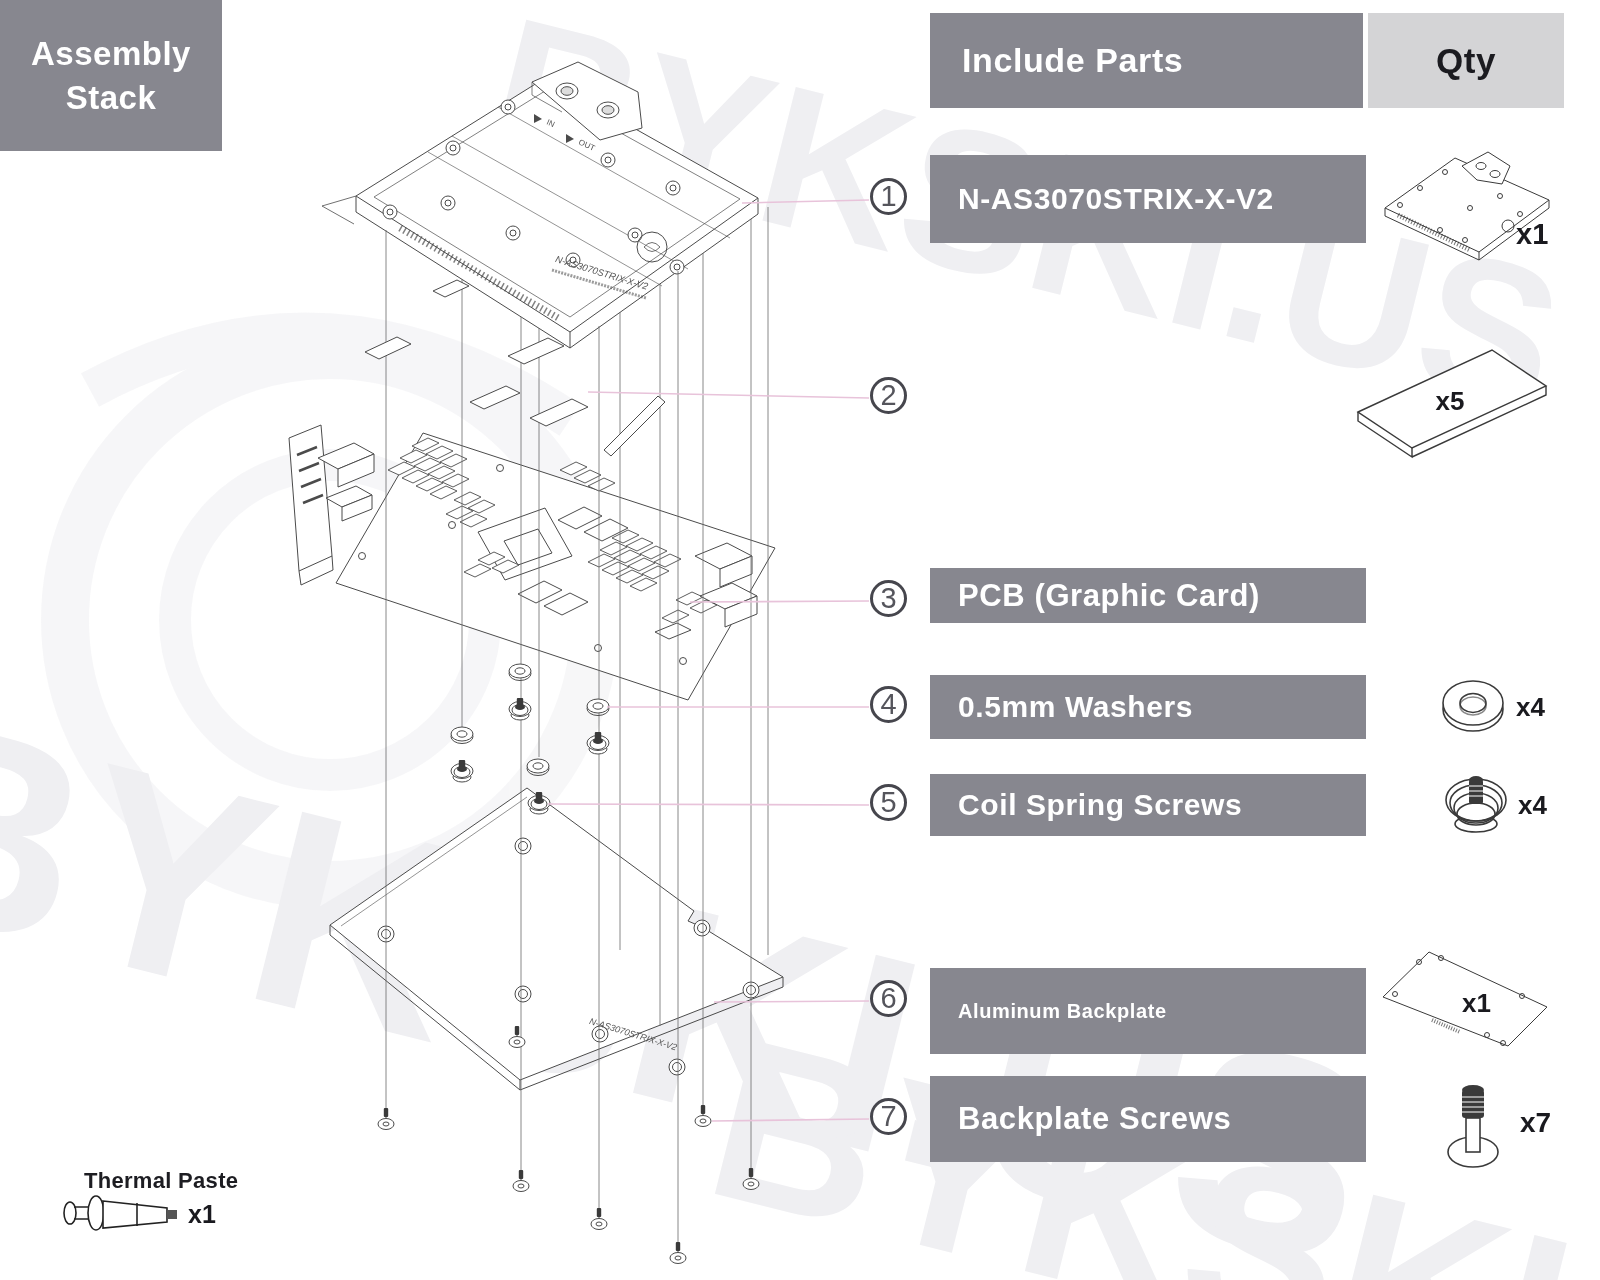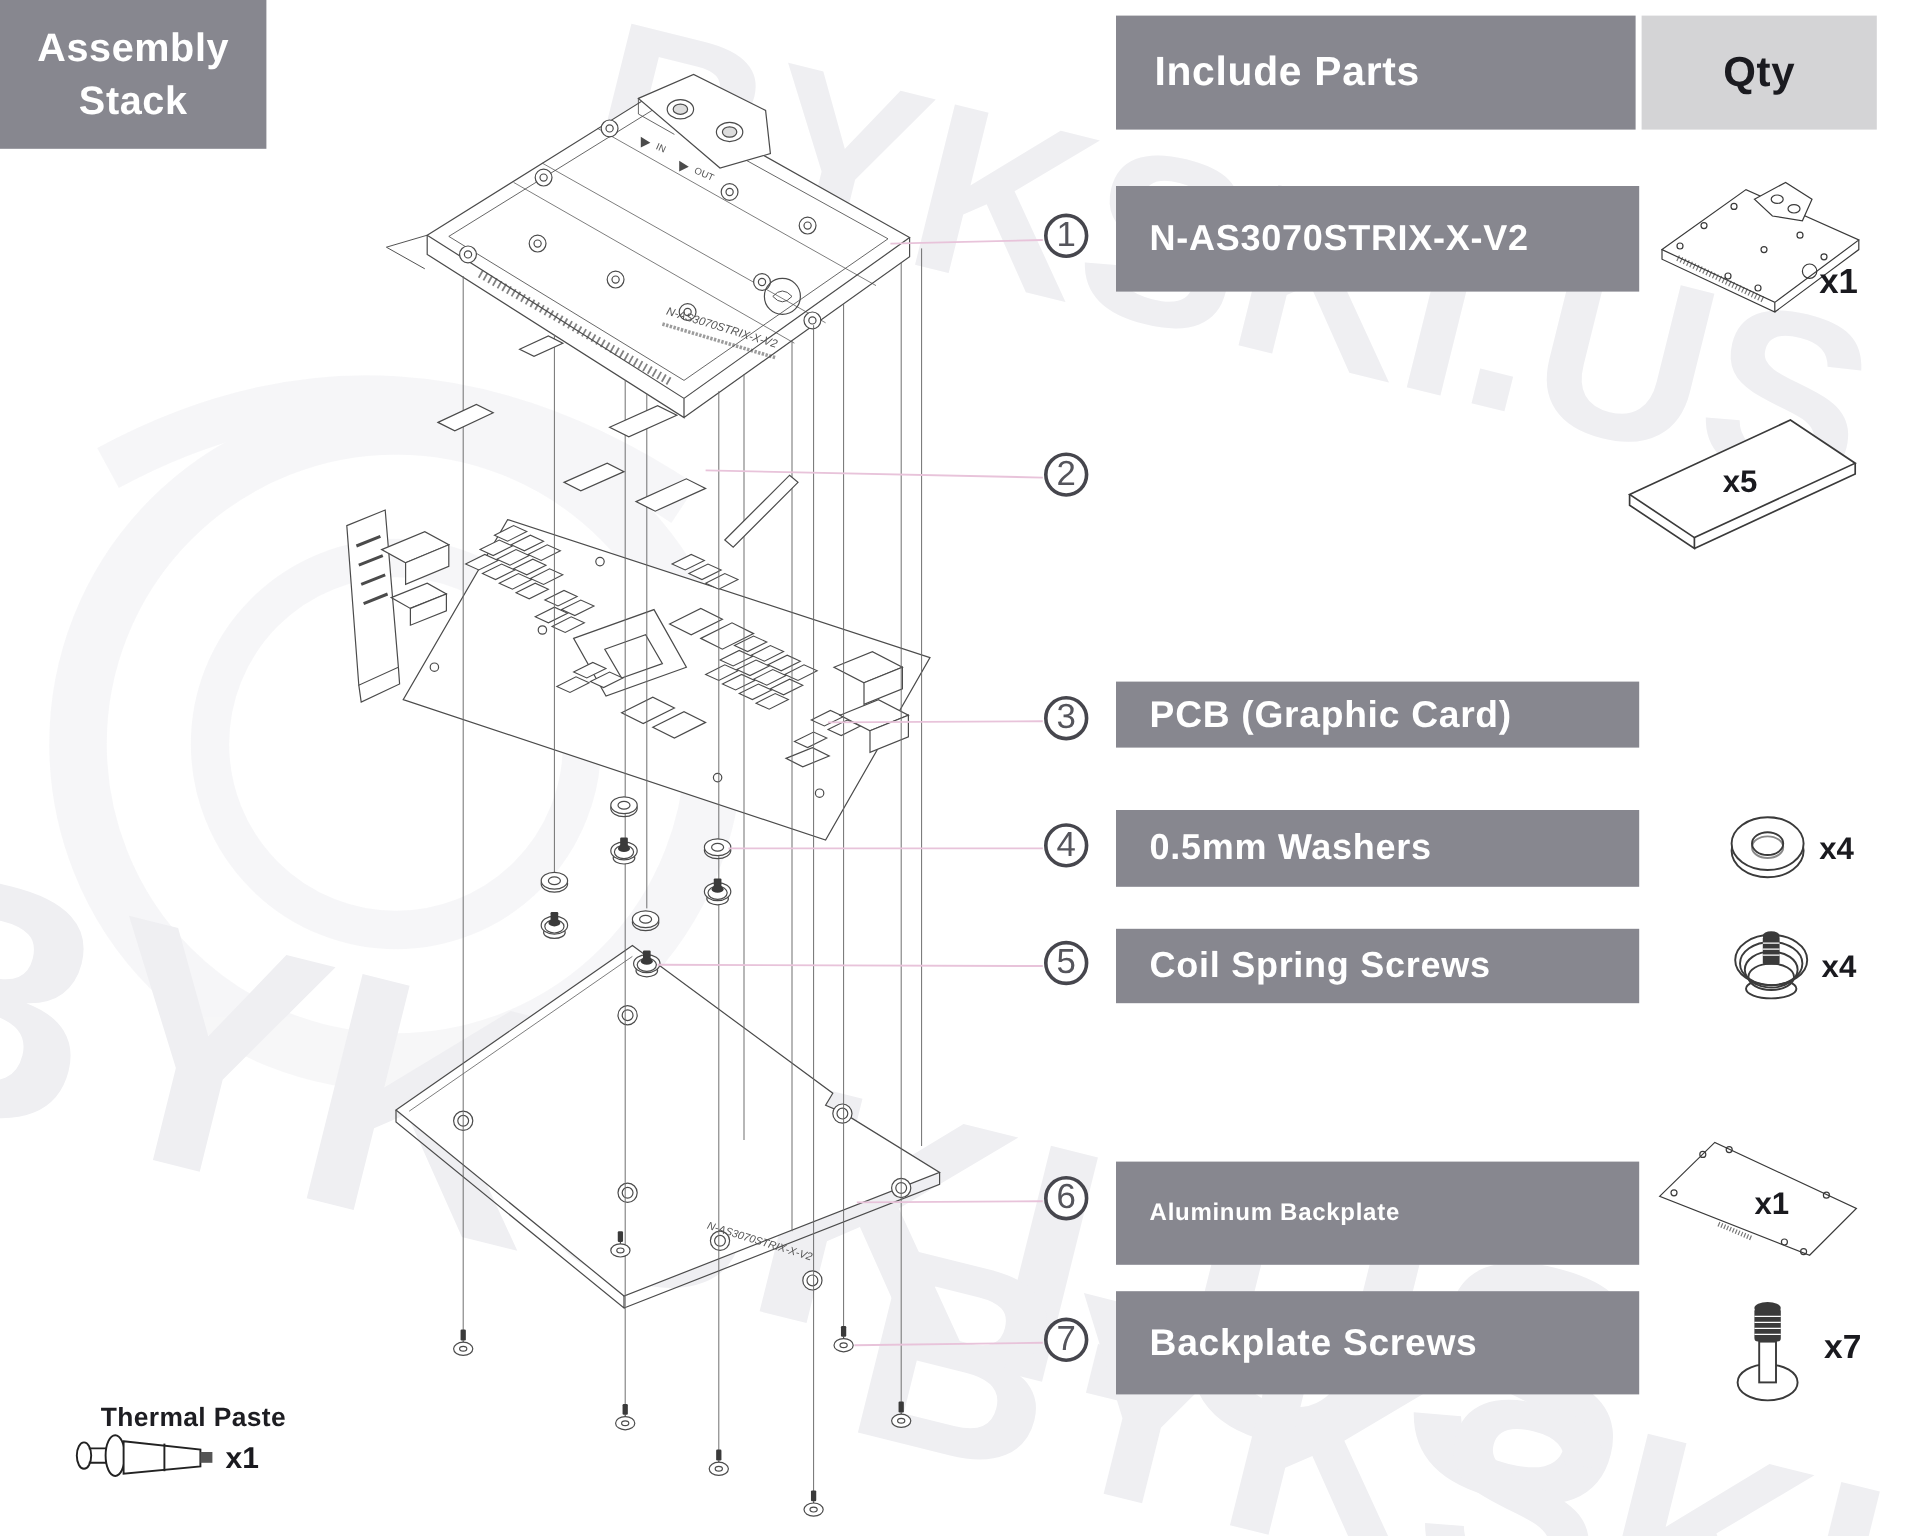--- a/index.html
+++ b/index.html
@@ -1,21 +1,21 @@
 <!DOCTYPE html>
 <html><head>
 <meta charset="utf-8">
 <style>
   html,body{margin:0;padding:0;background:#fff;}
   body{width:1600px;height:1280px;position:relative;overflow:hidden;
        font-family:"Liberation Sans","DejaVu Sans",sans-serif;}
   #stage{position:absolute;inset:0;}
   svg.layer{position:absolute;left:0;top:0;z-index:1;}
   .ov{position:absolute;z-index:2;box-sizing:border-box;}
-  .titlebox{left:0;top:0;width:222px;height:124px;background:#87878F;color:#fff;
+  .titlebox{left:0;top:0;width:222px;height:151px;background:#87878F;color:#fff;
     display:flex;flex-direction:column;align-items:center;justify-content:center;
     font-weight:700;font-size:33px;line-height:1.32;letter-spacing:.5px;}
   .bar{background:#87878F;color:#fff;font-weight:700;display:flex;align-items:center;
     padding-left:28px;letter-spacing:.6px;white-space:nowrap;}
   .qtyhead{background:#D4D4D6;color:#1b1b20;font-weight:700;display:flex;
     align-items:center;justify-content:center;letter-spacing:.5px;}
   .badge{width:37px;height:37px;border:3px solid #46464d;border-radius:50%;
     background:#fff;color:#55555c;display:flex;align-items:center;justify-content:center;
     font-size:29px;font-weight:400;}
   .pastelabel{color:#1d1d22;font-weight:700;font-size:22px;letter-spacing:.3px;margin-left:36px;}

